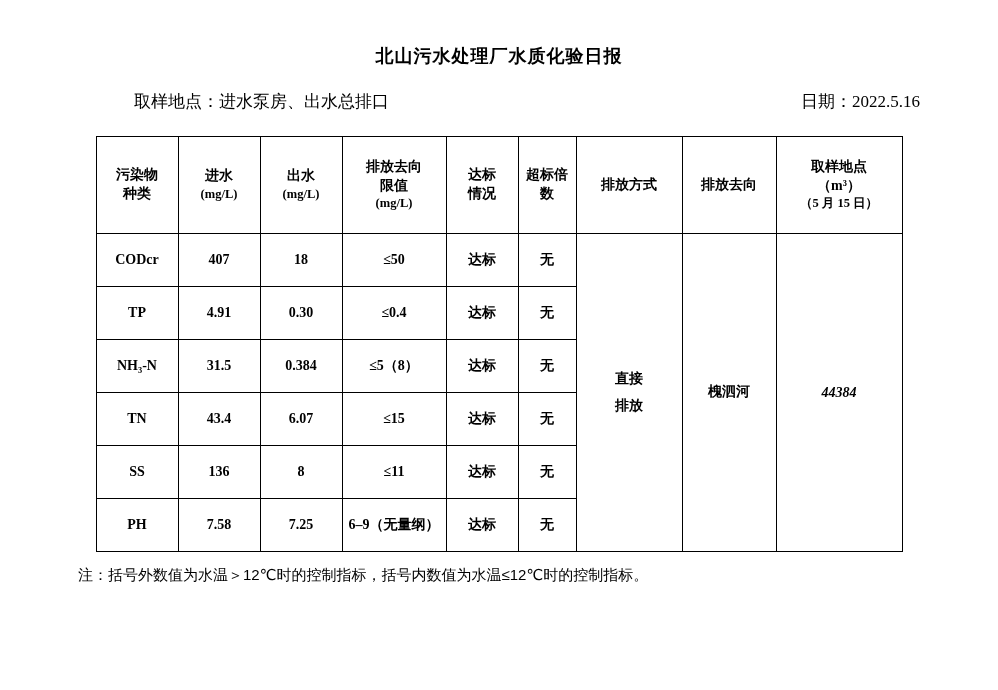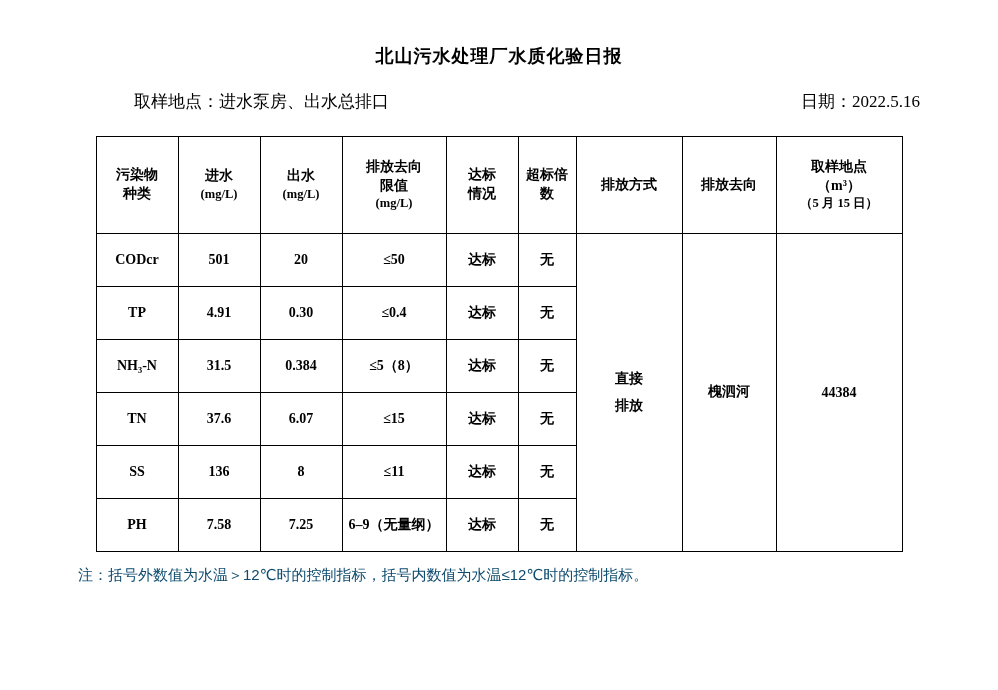--- a/index.html
+++ b/index.html
@@ -86,26 +86,27 @@
     font-size: 13px;
     margin-top: 12px;
   }
   td.mode, td.dest {
     font-size: 16px;
     line-height: 1.9;
   }
   td.volume {
     font-size: 26px;
     font-weight: bold;
+    font-style: italic;
   }
   .note {
     margin: 14px 0 0 78px;
     font-size: 15px;
     font-family: "Liberation Sans", "DejaVu Sans", sans-serif;
-    color: #0c4a6e;
+    color: #000000;
   }
 </style>
 </head>
 <body>
 
 <div class="page">
 
   <div class="doc-title">北山污水处理厂水质化验日报</div>
 
   <div class="meta-row">
@@ -157,22 +158,22 @@
         <th>
           <span>取样地点</span><br>
           <span>（m³）</span>
           <span class="sub">（5 月 15 日）</span>
         </th>
       </tr>
     </thead>
     <tbody>
       <tr>
         <td class="param">CODcr</td>
-        <td class="val">501</td>
-        <td class="val">20</td>
+        <td class="val">407</td>
+        <td class="val">18</td>
         <td class="limit">≤50</td>
         <td class="val">达标</td>
         <td class="val">无</td>
         <td class="mode" rowspan="6">
           <span>直接</span><br>
           <span>排放</span>
         </td>
         <td class="dest" rowspan="6">槐泗河</td>
         <td class="volume" rowspan="6">44384</td>
       </tr>
@@ -187,21 +188,21 @@
       <tr>
         <td class="param">NH₃-N</td>
         <td class="val">31.5</td>
         <td class="val">0.384</td>
         <td class="limit">≤5（8）</td>
         <td class="val">达标</td>
         <td class="val">无</td>
       </tr>
       <tr>
         <td class="param">TN</td>
-        <td class="val">37.6</td>
+        <td class="val">43.4</td>
         <td class="val">6.07</td>
         <td class="limit">≤15</td>
         <td class="val">达标</td>
         <td class="val">无</td>
       </tr>
       <tr>
         <td class="param">SS</td>
         <td class="val">136</td>
         <td class="val">8</td>
         <td class="limit">≤11</td>

